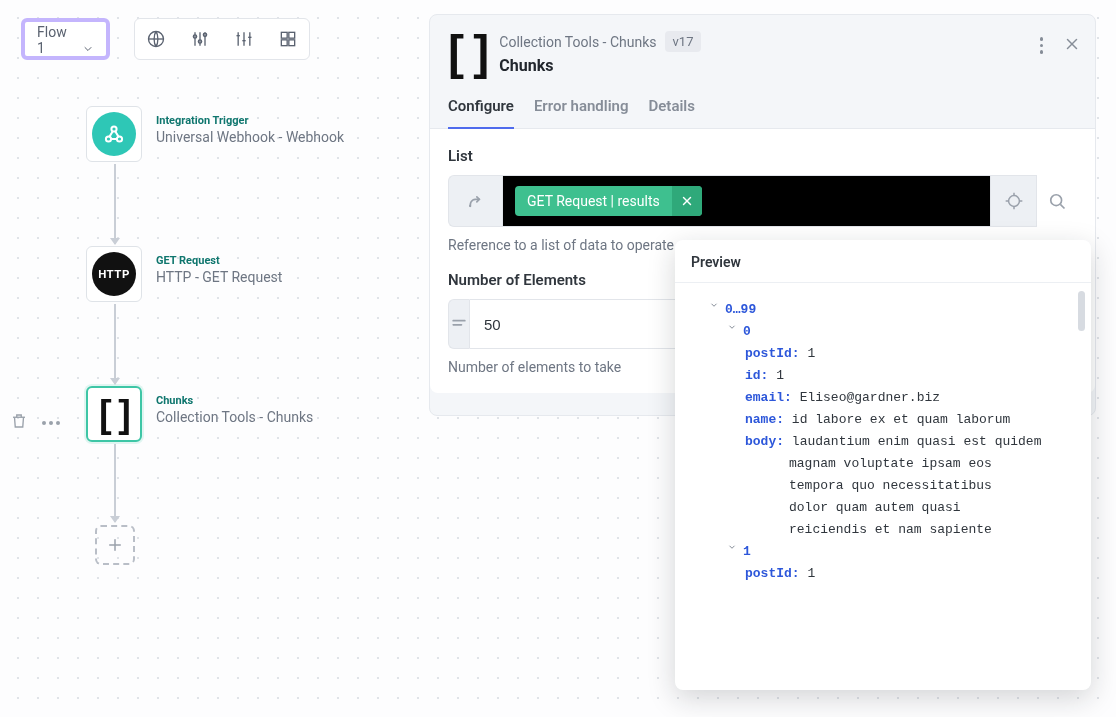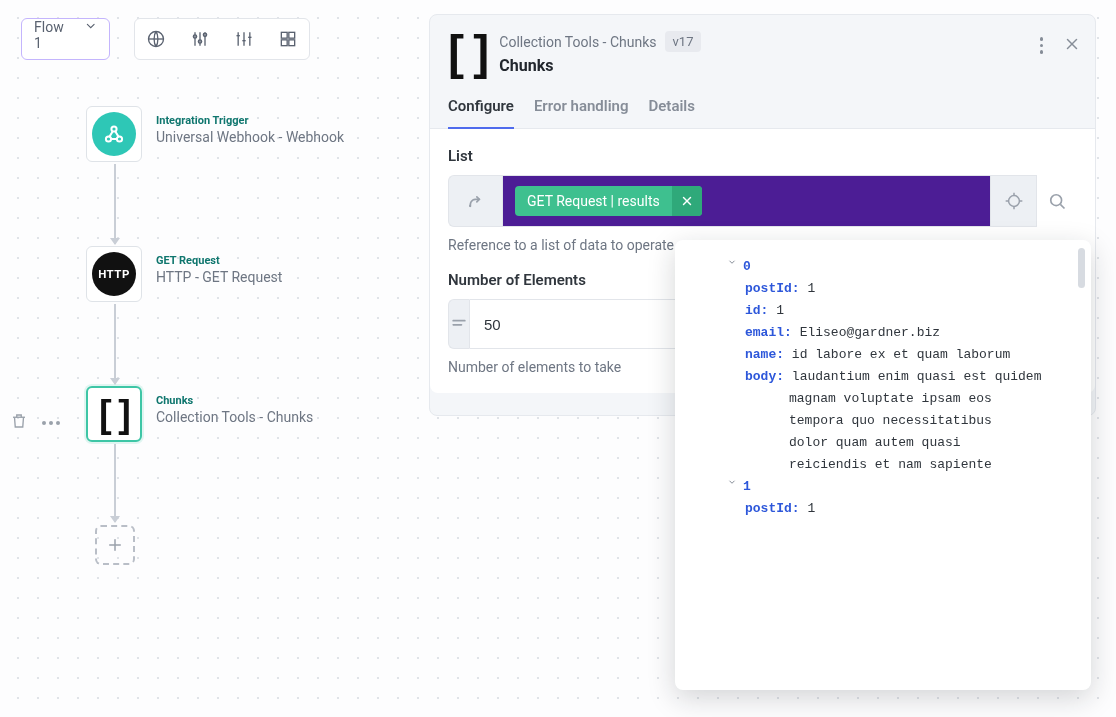--- a/index.html
+++ b/index.html
@@ -22,23 +22,23 @@
     background-image: radial-gradient(circle, #e0e3e8 1.2px, transparent 1.2px);
     background-size: 20px 20px;
     background-position: 8px 8px;
   }
   
   .flow-select {
     position: absolute;
     left: 21px; top: 18px;
     width: 89px; height: 42px;
     background: #fff;
-    border: 1px solid #c4b5fd;
+    border: 4px solid #c4b5fd;
     border-radius: 6px;
-    display: flex; align-items: flex-start;
+    display: flex; align-items: flex-end;
     padding: 0 12px;
     gap: 10px;
     cursor: pointer;
     color: #5a6270;
   }
   .flow-select svg { width: 14px; height: 14px; stroke: #5a6270; }
   .toolbar-icons {
     position: absolute;
     left: 134px; top: 18px;
     height: 42px;
@@ -194,21 +194,21 @@
     background: #edf0f4;
     border: 1px solid #e2e5ea;
     border-right: none;
     border-top-left-radius: 6px;
     border-bottom-left-radius: 6px;
     display:flex; align-items:center; justify-content:center;
   }
   .list-row .mid {
     flex: 1;
     height: 52px;
-    background: #4c1d95;
+    background: #000000;
     border: 1px solid #e2e5ea;
     display:flex; align-items:center;
     padding: 0 12px;
   }
   .chip {
     display:flex; align-items:center;
     background: #3ec08f;
     color: #fff;
     font-size: 14px;
     border-radius: 4px;
@@ -512,23 +512,32 @@
             </svg>
         </div>
         <input type="text" value="50" style="">
       </div>
       <div class="field-help">Number of elements to take</div>
     </div>
   </div>
 </div>
 
 <div class="preview">
+  <div class="preview-hdr">Preview</div>
   <div class="preview-body">
     <div class="scrollbar-thumb"></div>
 
+    <div class="jrow ind1">
+      <span class="caret">
+          <svg viewBox="0 0 24 24" width="10" height="10" fill="none" stroke-width="2">
+            <polyline points="6 9 12 15 18 9"></polyline>
+          </svg>
+        </span>
+      <span class="jlink">0…99</span>
+    </div>
 
     <div class="jrow ind2">
       <span class="caret">
           <svg viewBox="0 0 24 24" width="10" height="10" fill="none" stroke-width="2">
             <polyline points="6 9 12 15 18 9"></polyline>
           </svg>
         </span>
       <span class="jlink">0</span>
     </div>
 

